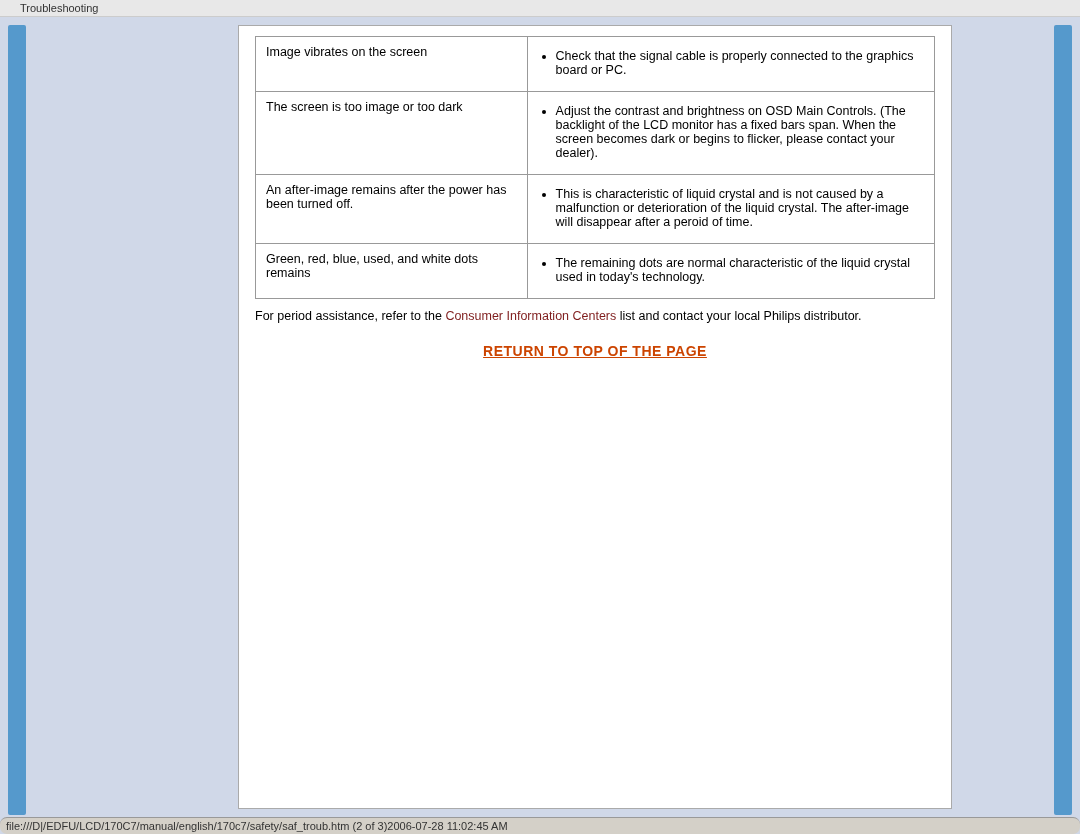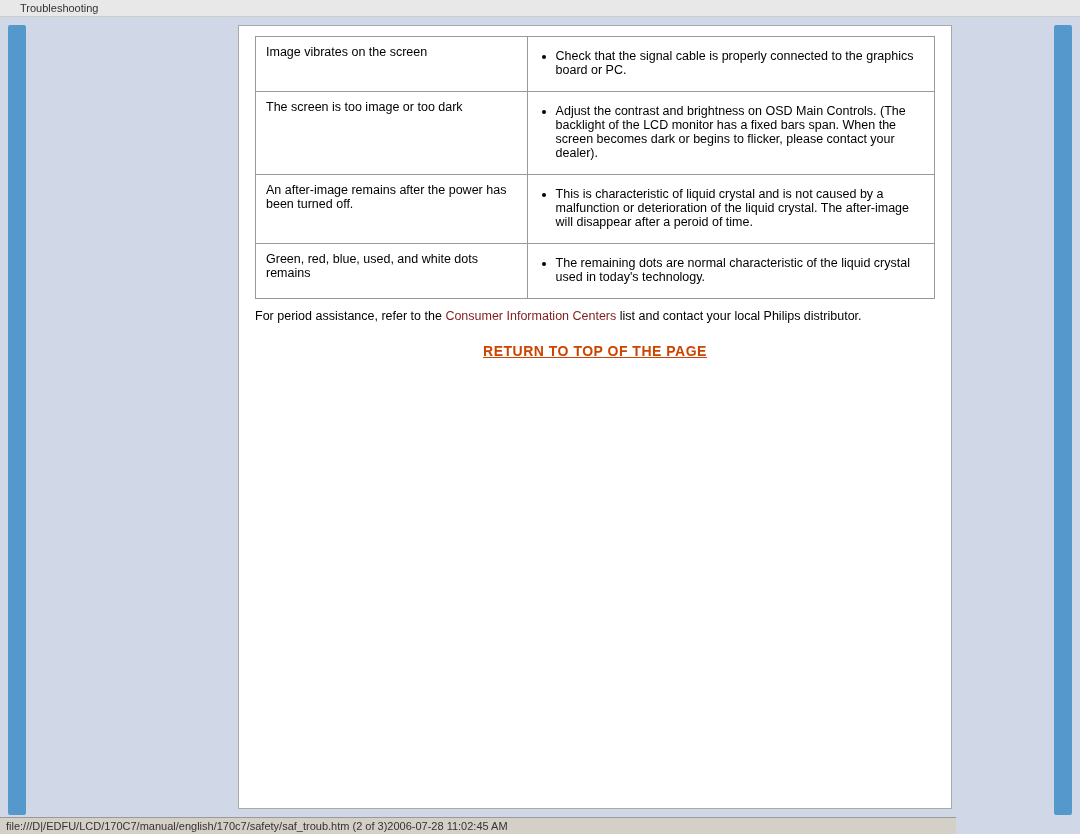--- a/index.html
+++ b/index.html
@@ -85,26 +85,27 @@
       font-weight: bold;
       font-size: 14px;
       padding: 14px 0 6px 0;
       text-transform: uppercase;
       letter-spacing: 0.5px;
     }
     .status-bar {
       position: fixed;
       bottom: 0;
       left: 0;
-      width: 956px;
+      width: 1080px;
       background: #d4d0c8;
       border-top: 1px solid #999;
       font-size: 11px;
       padding: 2px 6px;
       color: #333;
+      border-radius: 7px;
     }
     
     .left-blue-bar {
       width: 18px;
       background: #5599cc;
       min-height: 790px;
       position: absolute;
       left: 8px;
       top: 8px;
       border-radius: 2px;

